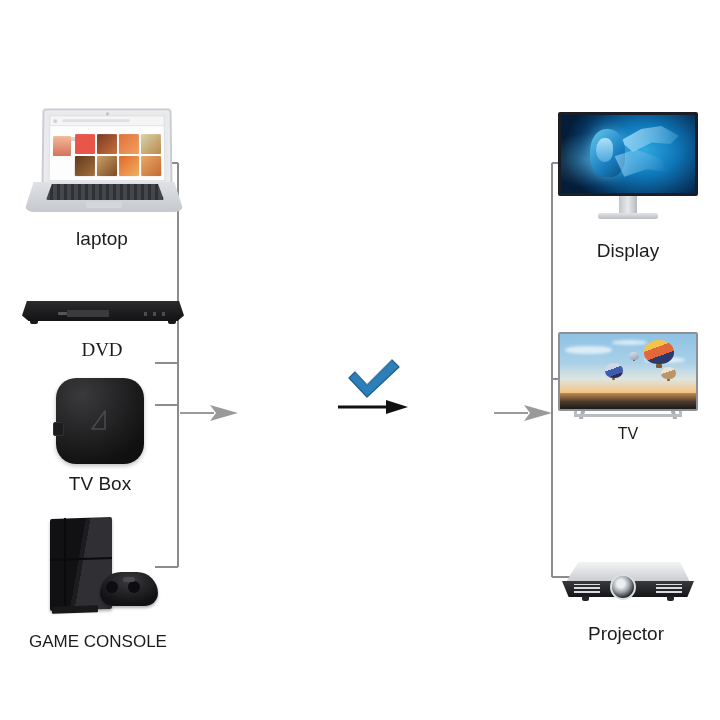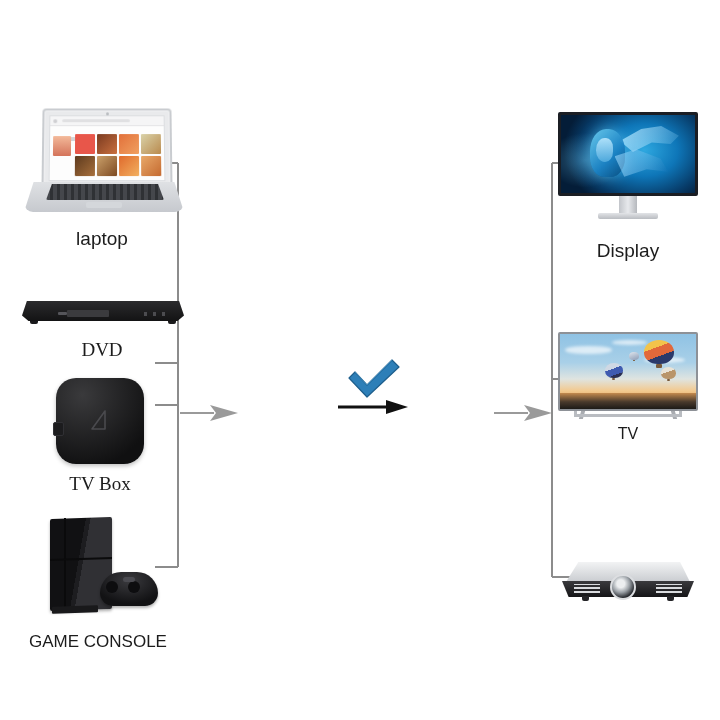--- a/index.html
+++ b/index.html
@@ -226,21 +226,21 @@
   <div class="label" style="left:22px;top:339px;width:160px;font-size:19px;font-family:Liberation Serif, serif;">DVD</div>
 
   <div class="node tvbox">
     <div class="tvbox-body">
       <svg class="tvbox-logo" viewBox="0 0 26 26">
         <path d="M18 3 L18 21 L5 21 Z" fill="none" stroke="#4a4a4e" stroke-width="1.6" stroke-linejoin="round"></path>
       </svg>
     </div>
     <div class="tvbox-port"></div>
   </div>
-  <div class="label" style="left:20px;top:473px;width:160px;font-size:19px;font-family:Liberation Serif, serif;">TV Box</div>
+  <div class="label" style="left:20px;top:473px;width:160px;font-size:19px;">TV Box</div>
 
   <div class="node console">
     <div class="ps-body"></div>
     <div class="ps-line2"></div>
     <div class="ps-line"></div>
     <div class="ps-stand"></div>
     <div class="pad"></div>
   </div>
   <div class="label" style="left:8px;top:632px;width:180px;font-size:17px;">GAME CONSOLE</div>
 
@@ -310,14 +310,15 @@
 
   <div class="node projector">
     <div class="prj-top"></div>
     <div class="prj-bot"></div>
     <div class="prj-vent" style="left:14px;"></div>
     <div class="prj-vent" style="right:14px;"></div>
     <div class="prj-lens"></div>
     <div class="prj-foot" style="left:22px;"></div>
     <div class="prj-foot" style="right:22px;"></div>
   </div>
+  <div class="label" style="left:556px;top:623px;width:140px;font-size:19px;">Projector</div>
 
 </div>
 
 </body></html>

